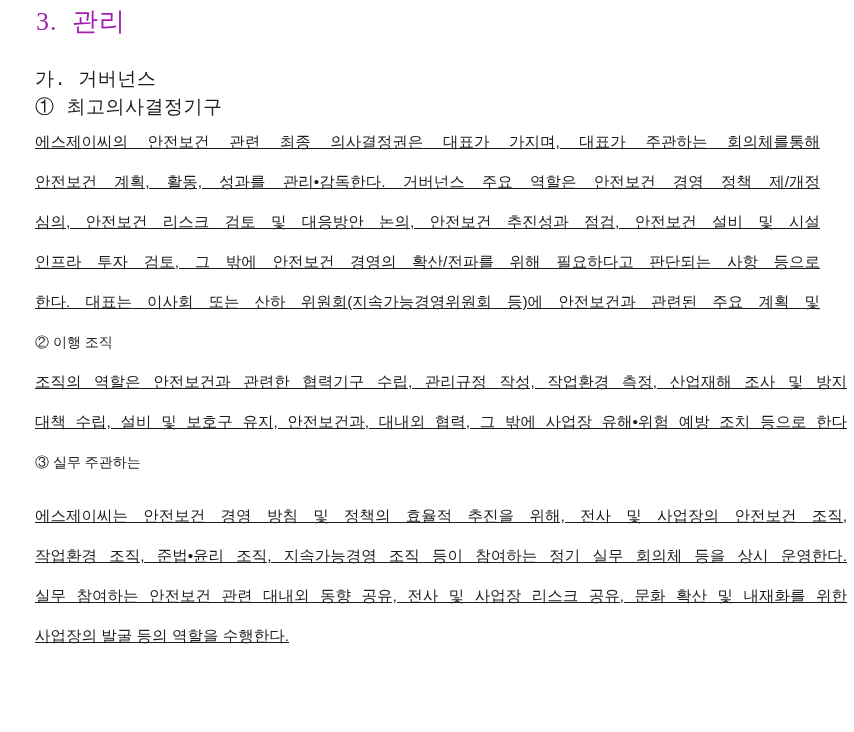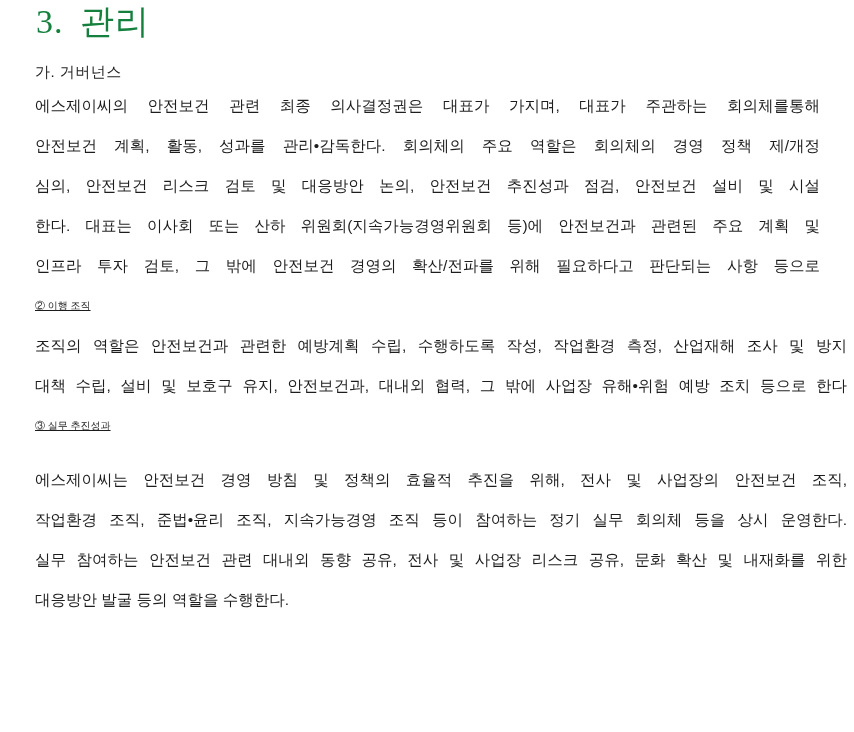--- a/index.html
+++ b/index.html
@@ -15,84 +15,86 @@
     overflow: hidden;
   }
   .page {
     padding: 4px 0 0 35px;
     box-sizing: border-box;
     width: 854px;
     height: 732px;
   }
   .title {
     font-family: "Liberation Serif", serif;
-    font-size: 34px;
+    font-size: 26px;
     font-weight: 400;
     line-height: 32px;
     letter-spacing: 1px;
     word-spacing: 7px;
     margin: 2px 0 0 1px;
-    color: #15803d;
+    color: #a21caf;
   }
   .intro {
-    margin-top: 20px;
-    font-size: 15px;
+    margin-top: 28px;
+    font-size: 19px;
     line-height: 28px;
+    font-family: Liberation Mono, monospace;
   }
   .subheading {
-    font-size: 10px;
+    font-size: 14px;
     line-height: 40px;
     white-space: nowrap;
-    text-decoration: underline;
   }
   .para {
     font-size: 15.5px;
     line-height: 40px;
   }
   .para .line {
     text-align: justify;
     word-break: keep-all;
     white-space: normal;
+    text-decoration: underline;
   }
   .para .line.jl {
     text-align-last: justify;
   }
   .narrow { width: 785px; }
   .wide   { width: 812px; }
   .gap-before { margin-top: 14px; }
   .intro .line { letter-spacing: 0.5px; }
 </style>
 </head>
 <body style="background: rgb(255, 255, 255); color: rgb(29, 29, 29);">
 
 <div class="page">
 
   <h1 class="title">3. 관리</h1>
 
   <div class="intro">
     <div class="line">가. 거버넌스</div>
+    <div class="line">① 최고의사결정기구</div>
   </div>
 
   <div class="para narrow">
       <div class="line jl">에스제이씨의 안전보건 관련 최종 의사결정권은 대표가 가지며, 대표가 주관하는 회의체를통해</div>
-      <div class="line jl">안전보건 계획, 활동, 성과를 관리•감독한다. 회의체의 주요 역할은 회의체의 경영 정책 제/개정</div>
+      <div class="line jl">안전보건 계획, 활동, 성과를 관리•감독한다. 거버넌스 주요 역할은 안전보건 경영 정책 제/개정</div>
       <div class="line jl">심의, 안전보건 리스크 검토 및 대응방안 논의, 안전보건 추진성과 점검, 안전보건 설비 및 시설</div>
+      <div class="line jl">인프라 투자 검토, 그 밖에 안전보건 경영의 확산/전파를 위해 필요하다고 판단되는 사항 등으로</div>
       <div class="line jl">한다. 대표는 이사회 또는 산하 위원회(지속가능경영위원회 등)에 안전보건과 관련된 주요 계획 및</div>
-      <div class="line jl">인프라 투자 검토, 그 밖에 안전보건 경영의 확산/전파를 위해 필요하다고 판단되는 사항 등으로</div>
     </div>
 
   <div class="subheading">② 이행 조직</div>
 
   <div class="para wide">
-      <div class="line jl">조직의 역할은 안전보건과 관련한 예방계획 수립, 수행하도록 작성, 작업환경 측정, 산업재해 조사 및 방지</div>
+      <div class="line jl">조직의 역할은 안전보건과 관련한 협력기구 수립, 관리규정 작성, 작업환경 측정, 산업재해 조사 및 방지</div>
       <div class="line jl">대책 수립, 설비 및 보호구 유지, 안전보건과, 대내외 협력, 그 밖에 사업장 유해•위험 예방 조치 등으로 한다</div>
     </div>
 
-  <div class="subheading">③ 실무 추진성과</div>
+  <div class="subheading">③ 실무 주관하는</div>
 
   <div class="para wide gap-before">
       <div class="line jl">에스제이씨는 안전보건 경영 방침 및 정책의 효율적 추진을 위해, 전사 및 사업장의 안전보건 조직,</div>
       <div class="line jl">작업환경 조직, 준법•윤리 조직, 지속가능경영 조직 등이 참여하는 정기 실무 회의체 등을 상시 운영한다.</div>
       <div class="line jl">실무 참여하는 안전보건 관련 대내외 동향 공유, 전사 및 사업장 리스크 공유, 문화 확산 및 내재화를 위한</div>
-      <div class="line">대응방안 발굴 등의 역할을 수행한다.</div>
+      <div class="line">사업장의 발굴 등의 역할을 수행한다.</div>
     </div>
 
 </div>
 
 </body></html>

